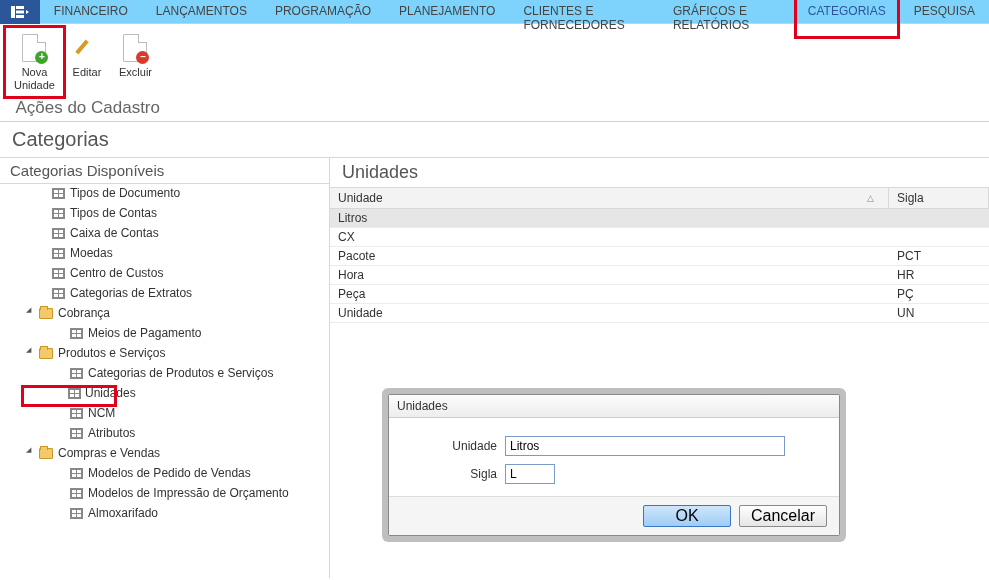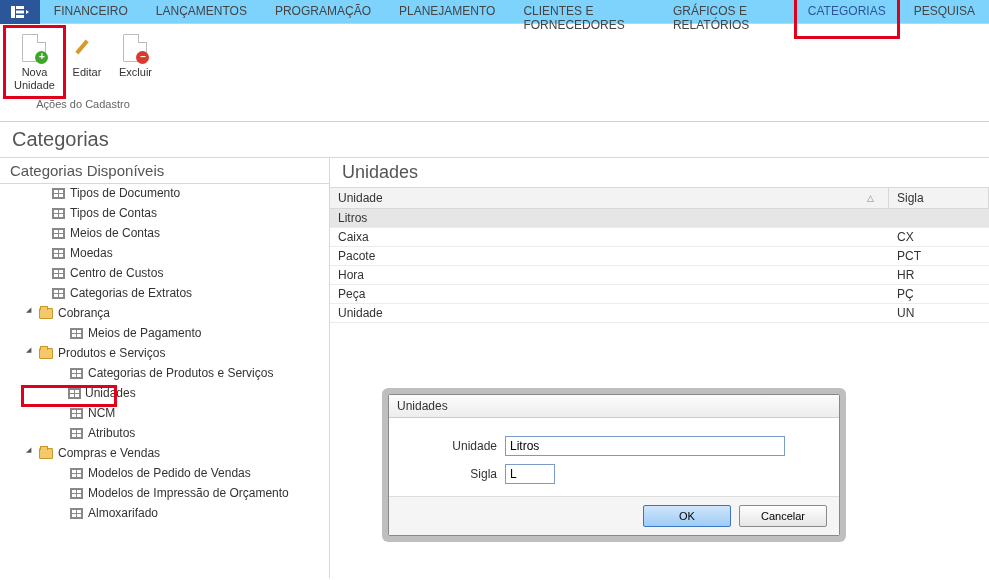--- a/index.html
+++ b/index.html
@@ -71,24 +71,24 @@
     .ribbon-btn .icon-slot {
       width: 32px;
       height: 32px;
       display: flex;
       align-items: center;
       justify-content: center;
       margin-bottom: 2px;
     }
     .ribbon-btn span { line-height: 13px; white-space: pre-line; }
     .ribbon-group-label {
-      font-size: 11px;
+      font-size: 17px;
       color: #666;
       padding-top: 2px;
-      text-align: center;
+      text-align: right;
     }
     
     .page-title {
       padding: 6px 12px;
       font-size: 20px;
       font-weight: 300;
       color: #555;
       border-bottom: 1px solid #d8d8d8;
     }
     
@@ -217,21 +217,21 @@
       display: flex;
       justify-content: flex-end;
       gap: 8px;
       background: #f5f5f5;
     }
     .btn {
       min-width: 88px;
       height: 22px;
       border: 1px solid #8a8a8a;
       background: linear-gradient(#fefefe,#e6e6e6);
-      font-size: 11px;
+      font-size: 16px;
       cursor: pointer;
       border-radius: 2px;
     }
     .btn.primary {
       border: 1px solid #3b76c2;
       background: linear-gradient(#cfe6fb,#9fccf6);
     }
     
     .svg-page { position:relative; width:24px;height:28px;background:#fff;border:1px solid #bbb;border-radius:1px;}
     .svg-page::before{content:"";position:absolute;top:-1px;right:-1px;width:8px;height:8px;background:#fff;border-left:1px solid #bbb;border-bottom:1px solid #bbb;}
@@ -314,21 +314,21 @@
         <div class="tree-item leaf">
           <span class="grid-icon">
             <div class="grid-mini"></div>
           </span>
           <span>Tipos de Contas</span>
         </div>
         <div class="tree-item leaf">
           <span class="grid-icon">
             <div class="grid-mini"></div>
           </span>
-          <span>Meios de Contas</span>
+          <span>Caixa de Contas</span>
         </div>
         <div class="tree-item leaf">
           <span class="grid-icon">
             <div class="grid-mini"></div>
           </span>
           <span>Moedas</span>
         </div>
         <div class="tree-item leaf">
           <span class="grid-icon">
             <div class="grid-mini"></div>
@@ -423,21 +423,20 @@
         <div class="col col-sigla">
           <span>Sigla</span>
         </div>
       </div>
       <div id="table-body">
           <div class="table-row selected">
             <div class="col col-unidade">Litros</div>
             <div class="col col-sigla"></div>
           </div>
           <div class="table-row">
-            <div class="col col-unidade">Caixa</div>
             <div class="col col-sigla">CX</div>
           </div>
           <div class="table-row">
             <div class="col col-unidade">Pacote</div>
             <div class="col col-sigla">PCT</div>
           </div>
           <div class="table-row">
             <div class="col col-unidade">Hora</div>
             <div class="col col-sigla">HR</div>
           </div>

